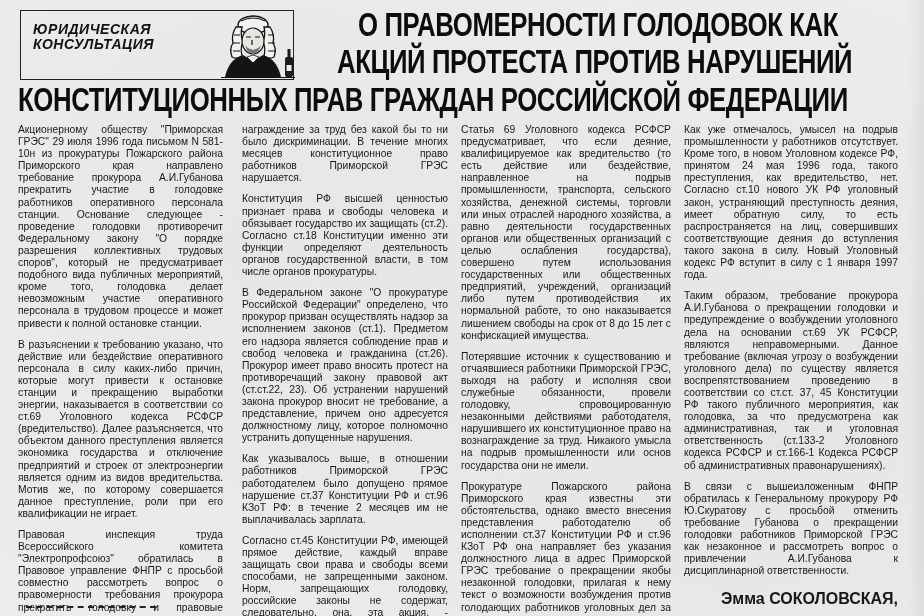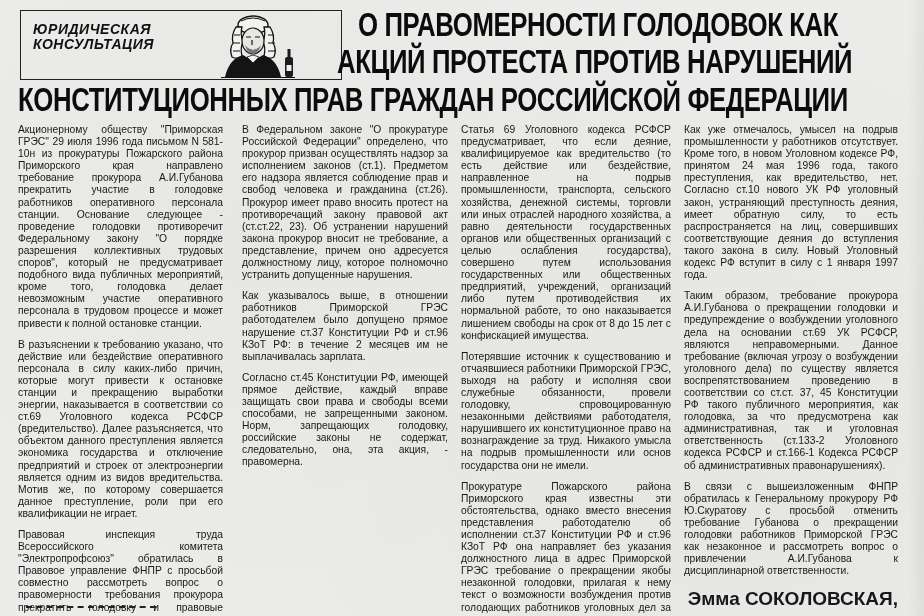--- a/index.html
+++ b/index.html
@@ -12,21 +12,21 @@
     }
     .page {
       position: absolute; inset: 0;
       background:
         radial-gradient(circle at 30% 40%, rgba(0,0,0,0.025), transparent 60%),
         radial-gradient(circle at 80% 70%, rgba(0,0,0,0.03), transparent 55%),
         #ececea;
     }
     
     .rubric {
-      position: absolute; left: 20px; top: 10px; width: 322px; height: 70px;
+      position: absolute; left: 20px; top: 10px; width: 274px; height: 70px;
       border: 1.5px solid #222; box-sizing: border-box;
     }
     .rubric-label {
       position: absolute; left: 12px; top: 11px;
       font-family: "Liberation Sans", sans-serif;
       font-weight: bold; font-style: italic;
       font-size: 14px; line-height: 15px; letter-spacing: 0.5px;
       color: #111; text-transform: uppercase;
     }
     .rubric-label span { display: block; }
@@ -55,21 +55,21 @@
     .col p { margin: 0 0 9px 0; }
     .c1 { left: 18px; width: 205px; }
     .c2 { left: 242px; width: 206px; }
     .c3 { left: 461px; width: 210px; }
     .c4 { left: 684px; width: 214px; }
 
     .signature {
       text-align: right; font-weight: bold; margin-top: 14px;
       font-size: 13px; line-height: 15px;
     }
-    .signature .name { font-size: 19px; margin-bottom: 20px; display: block; }
+    .signature .name { font-size: 16px; margin-bottom: 20px; display: block; }
     .signature .role { display: block; }
 
     .dashes {
       position: absolute; left: 26px; top: 606px; width: 130px; height: 10px;
       border-top: 2px dashed #222;
     }
     .edge-mark {
       position: absolute; right: 0; top: 0; width: 16px; height: 616px;
       background: linear-gradient(90deg, rgba(0,0,0,0), rgba(0,0,0,0.05));
     }
@@ -112,20 +112,22 @@
   </div>
 
   <div class="col c1">
     <p>Акционерному обществу "Приморская ГРЭС" 29 июля 1996 года письмом N 581-10н из прокуратуры Пожарского района Приморского края направлено требование прокурора А.И.Губанова прекратить участие в голодовке работников оперативного персонала станции. Основание следующее - проведение голодовки противоречит Федеральному закону "О порядке разрешения коллективных трудовых споров", который не предусматривает подобного вида публичных мероприятий, кроме того, голодовка делает невозможным участие оперативного персонала в трудовом процессе и может привести к полной остановке станции.</p>
     <p>В разъяснении к требованию указано, что действие или бездействие оперативного персонала в силу каких-либо причин, которые могут привести к остановке станции и прекращению выработки энергии, наказывается в соответствии со ст.69 Уголовного кодекса РСФСР (вредительство). Далее разъясняется, что объектом данного преступления является экономика государства и отключение предприятий и строек от электроэнергии является одним из видов вредительства. Мотив же, по которому совершается данное преступление, роли при его квалификации не играет.</p>
     <p>Правовая инспекция труда Всероссийского комитета "Электропрофсоюз" обратилась в Правовое управление ФНПР с просьбой совместно рассмотреть вопрос о правомерности требования прокурора прекратить голодовку и правовые последствия предупреждения о привлечении участников этой акции к уголовной ответственности за вредительство.</p>
 
   </div>
 
   <div class="col c2">
+    <p>награждение за труд без какой бы то ни было дискриминации. В течение многих месяцев конституционное право работников Приморской ГРЭС нарушается.</p>
+    <p>Конституция РФ высшей ценностью признает права и свободы человека и обязывает государство их защищать (ст.2). Согласно ст.18 Конституции именно эти функции определяют деятельность органов государственной власти, в том числе органов прокуратуры.</p>
     <p>В Федеральном законе "О прокуратуре Российской Федерации" определено, что прокурор призван осуществлять надзор за исполнением законов (ст.1). Предметом его надзора является соблюдение прав и свобод человека и гражданина (ст.26). Прокурор имеет право вносить протест на противоречащий закону правовой акт (ст.ст.22, 23). Об устранении нарушений закона прокурор вносит не требование, а представление, причем оно адресуется должностному лицу, которое полномочно устранить допущенные нарушения.</p>
     <p>Как указывалось выше, в отношении работников Приморской ГРЭС работодателем было допущено прямое нарушение ст.37 Конституции РФ и ст.96 КЗоТ РФ: в течение 2 месяцев им не выплачивалась зарплата.</p>
     <p>Согласно ст.45 Конституции РФ, имеющей прямое действие, каждый вправе защищать свои права и свободы всеми способами, не запрещенными законом. Норм, запрещающих голодовку, российские законы не содержат, следовательно, она, эта акция, - правомерна.</p>
 
   </div>
 
   <div class="col c3">
     <p>Статья 69 Уголовного кодекса РСФСР предусматривает, что если деяние, квалифицируемое как вредительство (то есть действие или бездействие, направленное на подрыв промышленности, транспорта, сельского хозяйства, денежной системы, торговли или иных отраслей народного хозяйства, а равно деятельности государственных органов или общественных организаций с целью ослабления государства), совершено путем использования государственных или общественных предприятий, учреждений, организаций либо путем противодействия их нормальной работе, то оно наказывается лишением свободы на срок от 8 до 15 лет с конфискацией имущества.</p>
     <p>Потерявшие источник к существованию и отчаявшиеся работники Приморской ГРЭС, выходя на работу и исполняя свои служебные обязанности, провели голодовку, спровоцированную незаконными действиями работодателя, нарушившего их конституционное право на вознаграждение за труд. Никакого умысла на подрыв промышленности или основ государства они не имели.</p>
     <p>Прокуратуре Пожарского района Приморского края известны эти обстоятельства, однако вместо внесения представления работодателю об исполнении ст.37 Конституции РФ и ст.96 КЗоТ РФ она направляет без указания должностного лица в адрес Приморской ГРЭС требование о прекращении якобы незаконной голодовки, прилагая к нему текст о возможности возбуждения против голодающих работников уголовных дел за вредительство.</p>

